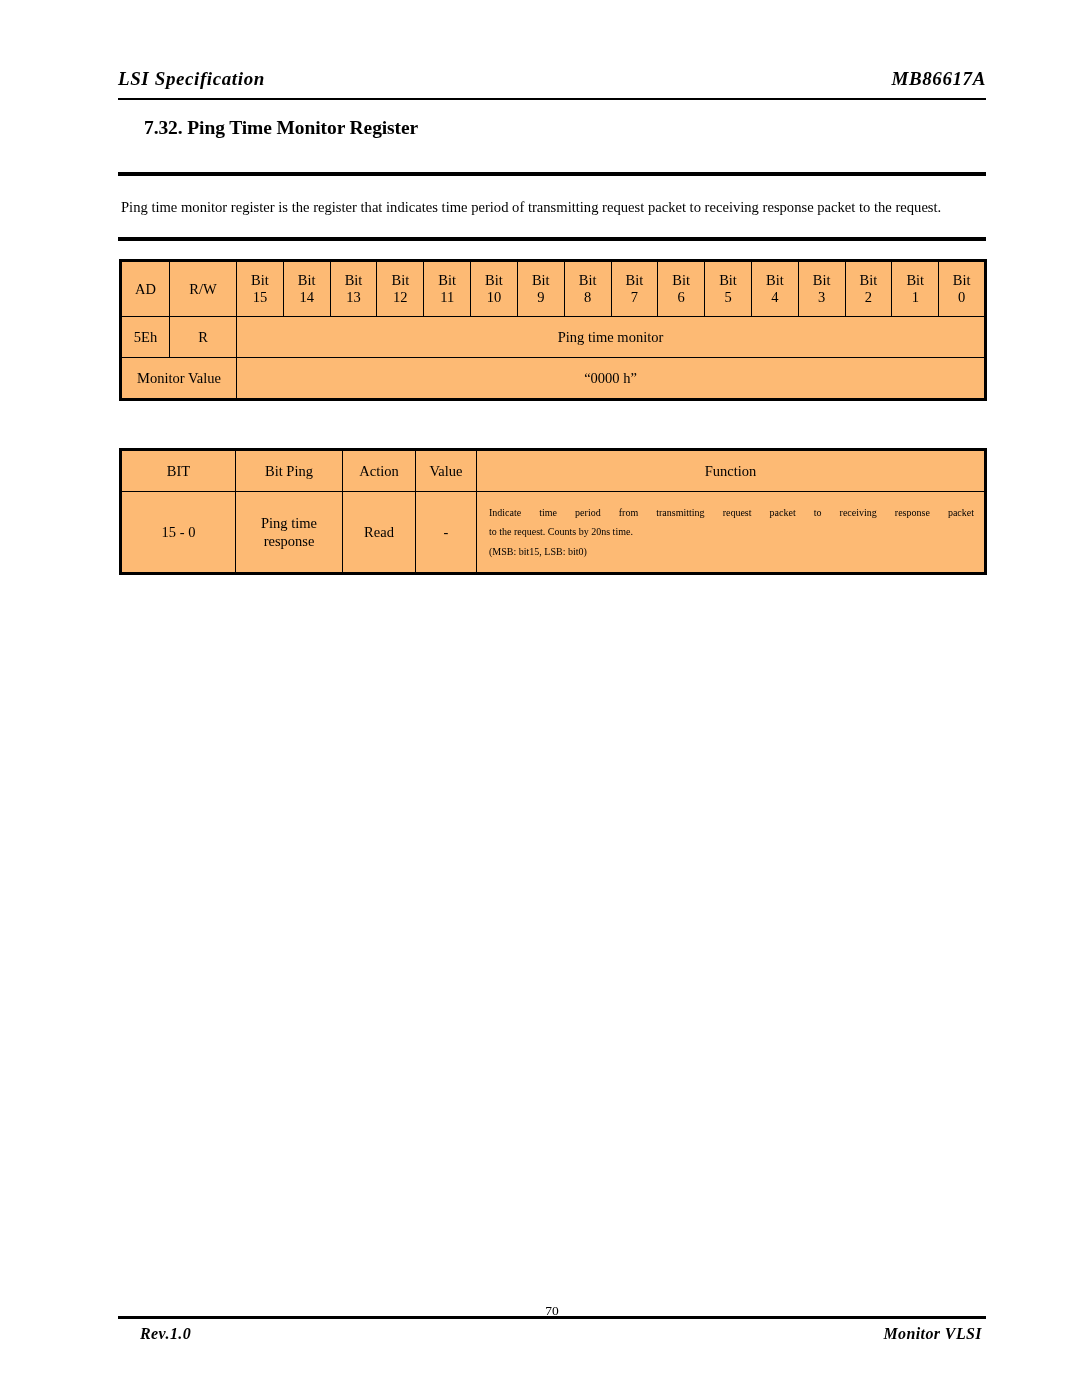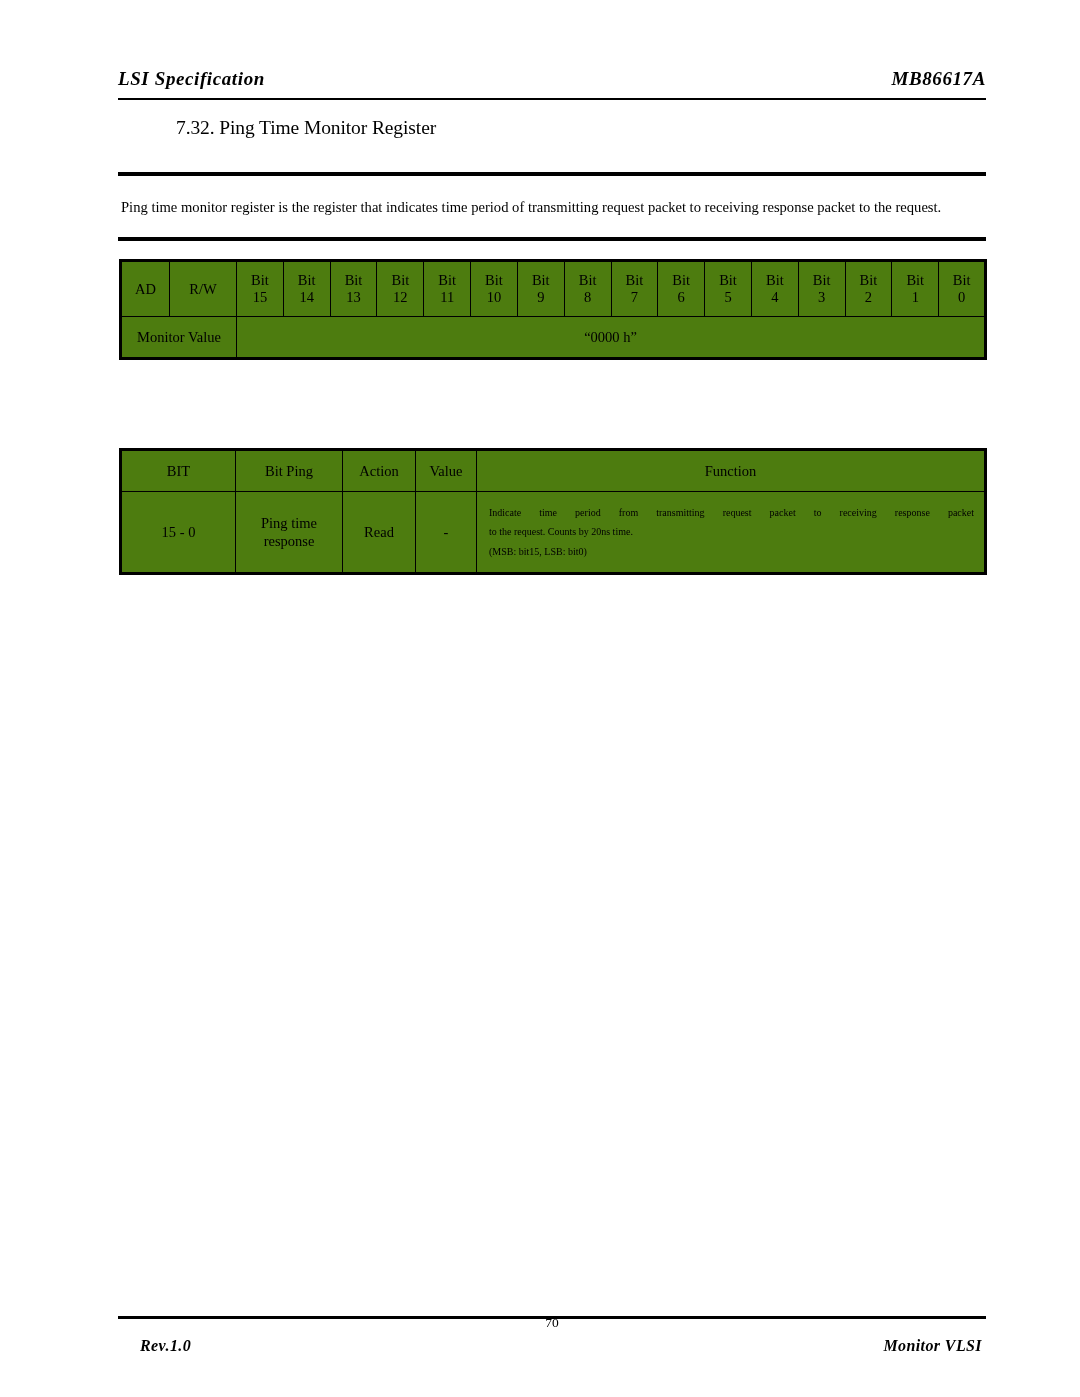--- a/index.html
+++ b/index.html
@@ -41,25 +41,24 @@
     font-size: 19px;
     letter-spacing: 0.6px;
     white-space: nowrap;
   }
 
   
   .section-title {
     position: absolute;
     left: 144px;
     top: 117px;
-    font-weight: normal;
+    font-weight: bold;
     font-size: 19.5px;
     letter-spacing: -0.1px;
     white-space: nowrap;
-    margin-left: 32px;
   }
 
   
   .rule {
     position: absolute;
     left: 118px;
     width: 868px;
     height: 0;
     border-top: 4px solid #000;
   }
@@ -75,21 +74,21 @@
     font-size: 14.6px;
     line-height: 18px;
     white-space: nowrap;
   }
 
   
   .tbl {
     position: absolute;
     border-collapse: collapse;
     table-layout: fixed;
-    background: #4d7c0f;
+    background: #fdba74;
     font-family: Liberation Serif, serif;
   }
   .tbl td {
     border: 1px solid #000;
     text-align: center;
     vertical-align: middle;
     font-size: 14.5px;
     padding: 0;
   }
 
@@ -154,21 +153,20 @@
     left: 118px;
     top: 1316px;
     width: 868px;
     border-top: 3px solid #000;
     height: 34px;
   }
   .footer-inner {
     position: relative;
     width: 100%;
     height: 100%;
-    margin-top: 12px;
   }
   .footer-left, .footer-right {
     position: absolute;
     top: 6px;
     font-style: italic;
     font-weight: bold;
     font-size: 16px;
     letter-spacing: 0.4px;
     white-space: nowrap;
   }
@@ -260,20 +258,25 @@
           <span class="bl2">2</span>
         </td>
         <td class="bit-head">
           <span class="bl1">Bit</span>
           <span class="bl2">1</span>
         </td>
         <td class="bit-head">
           <span class="bl1">Bit</span>
           <span class="bl2">0</span>
         </td>
+      </tr>
+      <tr class="row-body">
+        <td>5Eh</td>
+        <td>R</td>
+        <td class="span-label" colspan="16">Ping time monitor</td>
       </tr>
       <tr class="row-body">
         <td colspan="2">Monitor Value</td>
         <td class="span-label" colspan="16">“0000 h”</td>
       </tr>
     </tbody>
   </table>
 
   <table class="tbl" id="bit-detail-table">
     <tbody>

